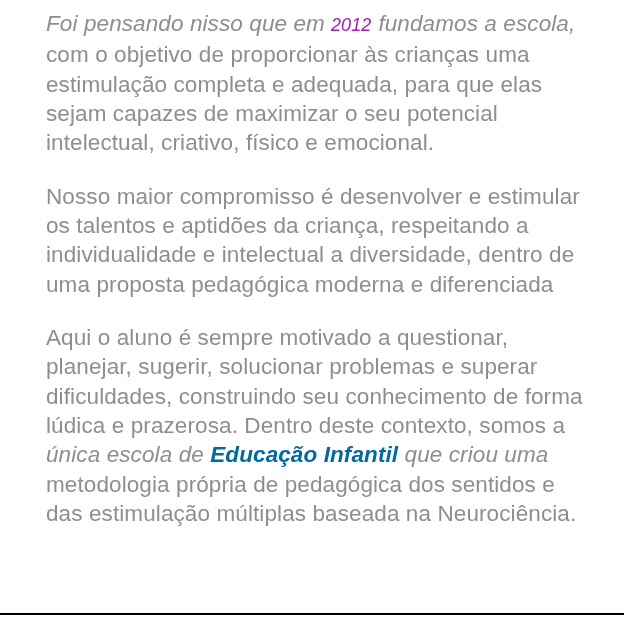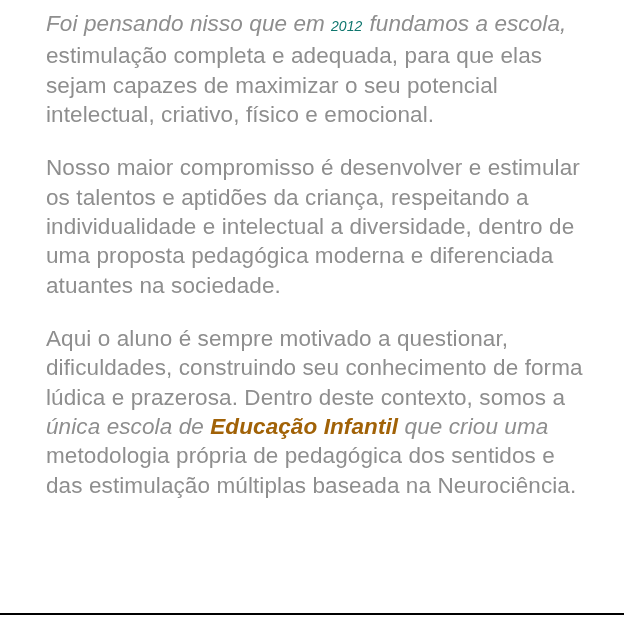--- a/index.html
+++ b/index.html
@@ -29,60 +29,61 @@
     color: #8e8e8e;
     letter-spacing: 0.1px;
     margin: 0 0 24px 0;
   }
   .line {
     display: block;
     white-space: nowrap;
   }
   .run { display: inline; font-style: italic; }
   .run.year {
-    font-size: 14px;
-    color: #0f766e;
+    font-size: 18px;
+    color: #a21caf;
     margin: 0 7px 0 6px;
   }
   .run.bold {
     font-weight: 700;
-    color: #a16207;
+    color: #0369a1;
   }
   .divider {
     position: absolute;
     left: 0;
     top: 612.5px;
     width: 624px;
     height: 2.2px;
     background: #000000;
   }
 </style>
 </head>
 <body>
 
 <div class="page">
   <div class="content">
 
     <p class="para">
       <span class="line"><span class="run">Foi pensando nisso que em</span><span class="run year">2012</span><span class="run">fundamos a escola,</span></span>
+      <span class="line">com o objetivo de proporcionar às crianças uma</span>
       <span class="line">estimulação completa e adequada, para que elas</span>
       <span class="line">sejam capazes de maximizar o seu potencial</span>
       <span class="line">intelectual, criativo, físico e emocional.</span>
     </p>
 
     <p class="para">
       <span class="line">Nosso maior compromisso é desenvolver e estimular</span>
       <span class="line">os talentos e aptidões da criança, respeitando a</span>
       <span class="line">individualidade e intelectual a diversidade, dentro de</span>
       <span class="line">uma proposta pedagógica moderna e diferenciada</span>
-      <span class="line">atuantes na sociedade.</span>
     </p>
 
     <p class="para">
       <span class="line">Aqui o aluno é sempre motivado a questionar,</span>
+      <span class="line">planejar, sugerir, solucionar problemas e superar</span>
       <span class="line">dificuldades, construindo seu conhecimento de forma</span>
       <span class="line">lúdica e prazerosa. Dentro deste contexto, somos a</span>
       <span class="line"><span class="run">única escola de </span><span class="run bold">Educação Infantil</span><span class="run"> que criou uma</span></span>
       <span class="line">metodologia própria de pedagógica dos sentidos e</span>
       <span class="line">das estimulação múltiplas baseada na Neurociência.</span>
     </p>
 
   </div>
 
   <div class="divider"></div>

